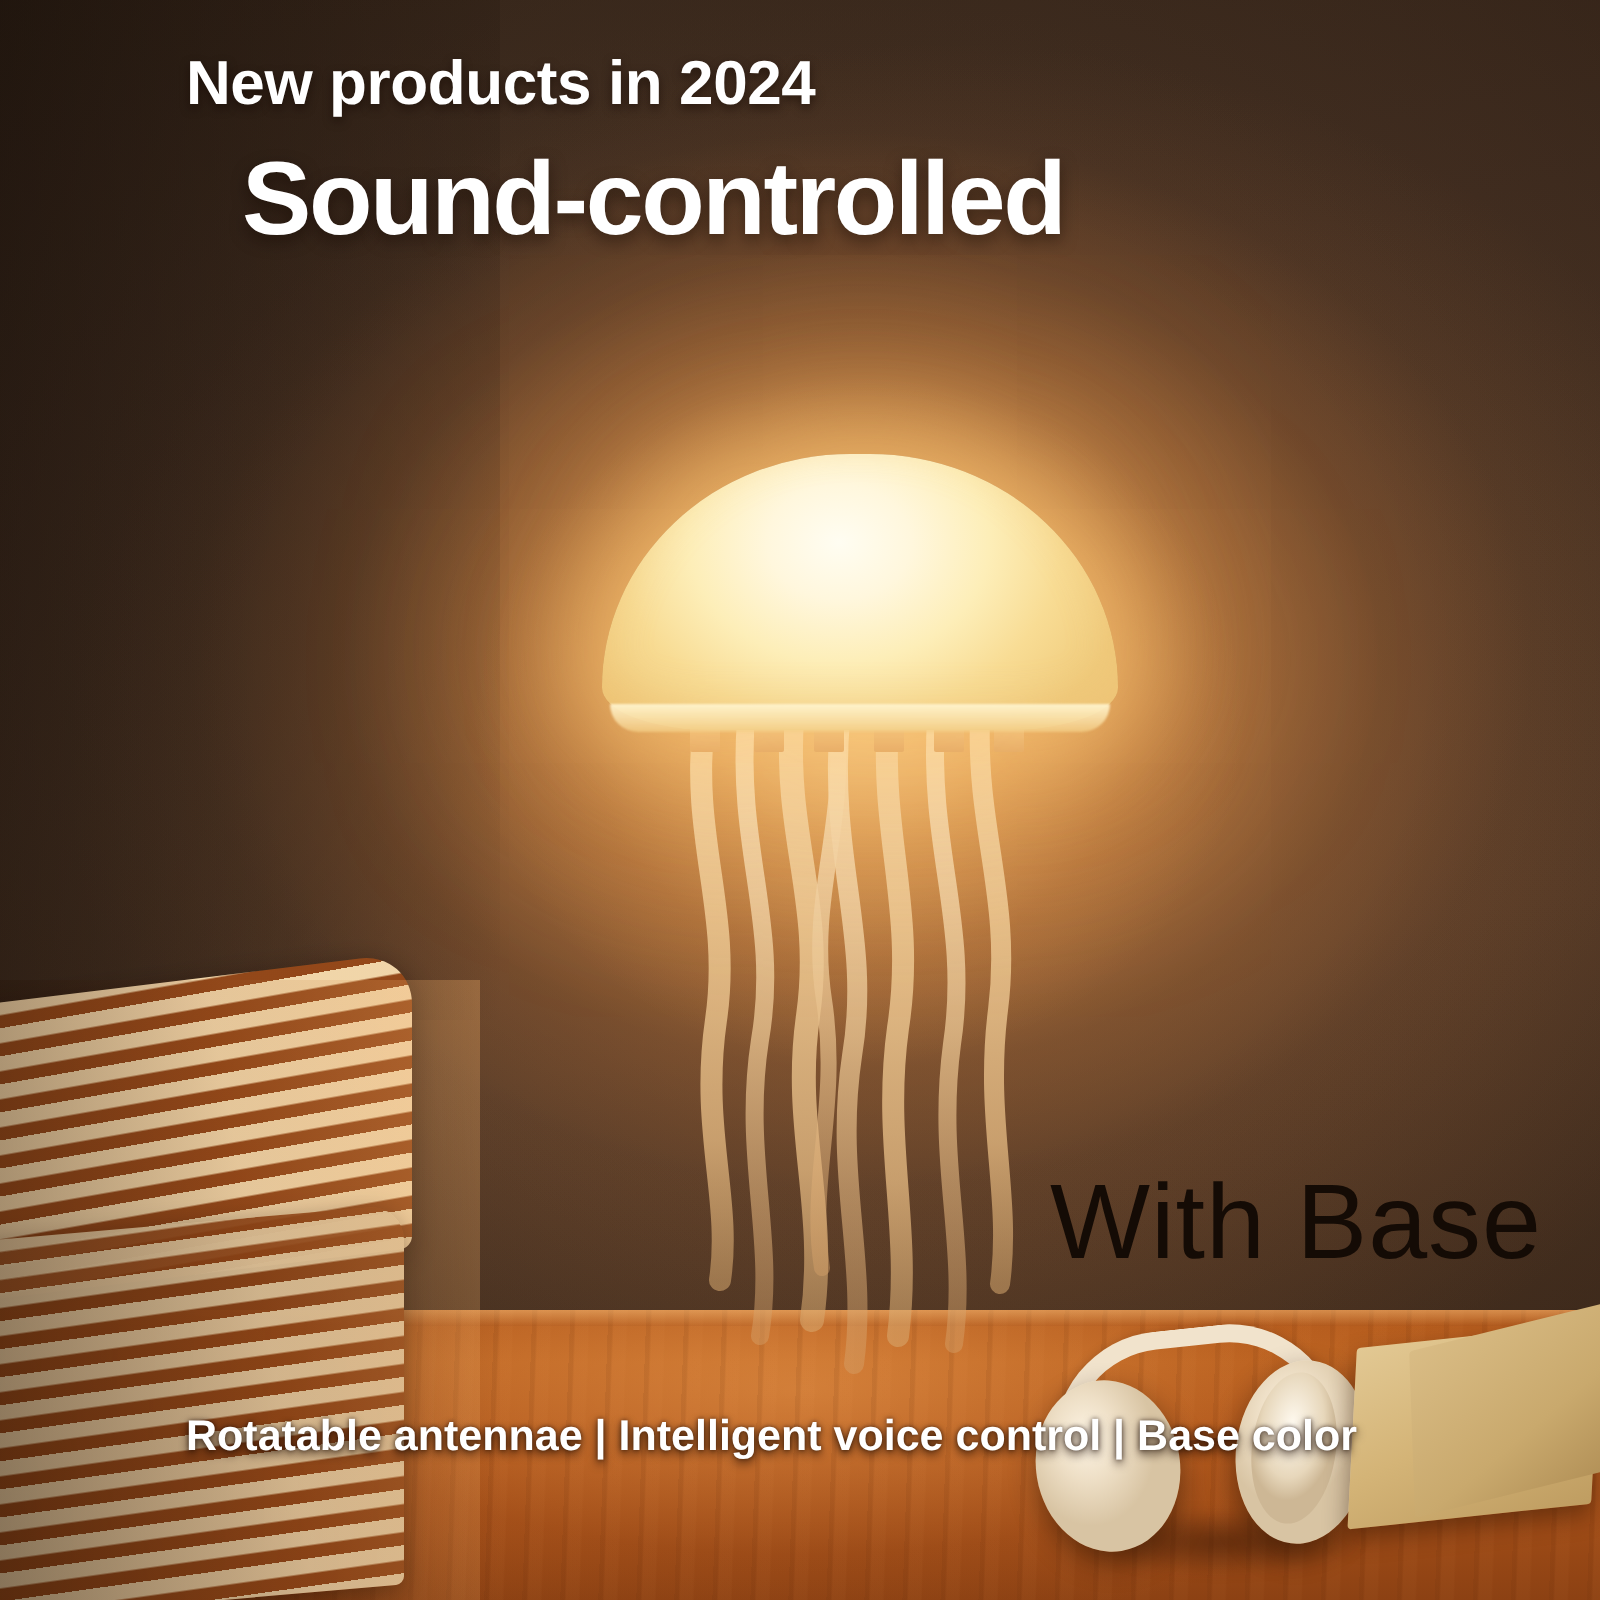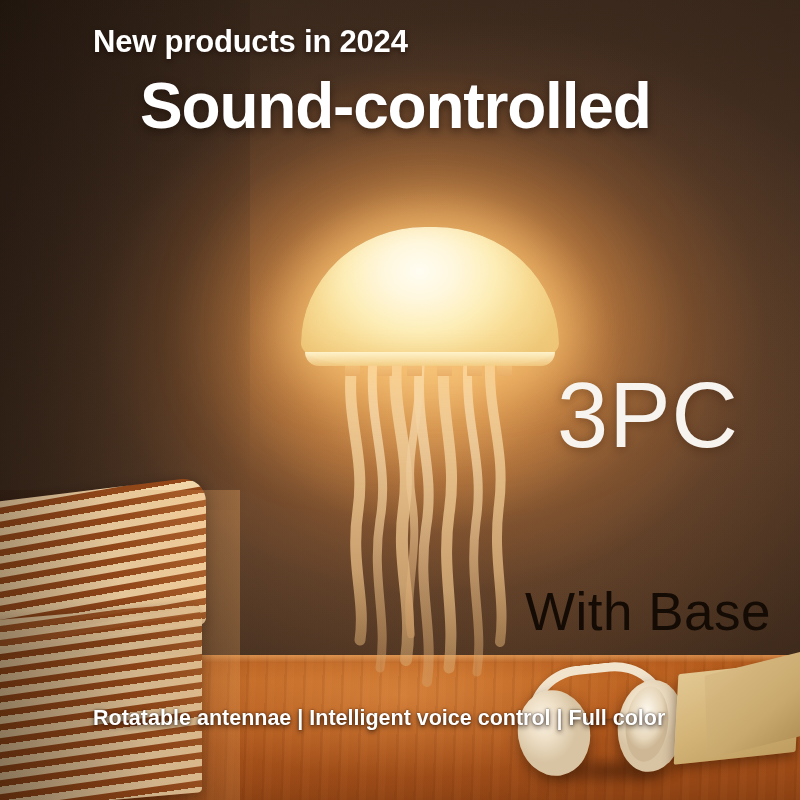--- a/index.html
+++ b/index.html
@@ -189,22 +189,22 @@
   .txt { position:absolute; color:#fff; }
 
   .kicker {
     left:93px; top:24px;
     font-size:31px; font-weight:bold; letter-spacing:-0.2px;
     text-shadow:0 2px 5px rgba(20,8,2,0.55);
     white-space:nowrap;
     text-align:center;
   }
   .headline {
-    left:140px; top:74px;
-    font-size:64px; font-weight:bold; line-height:1.03;
+    left:121px; top:74px;
+    font-size:52px; font-weight:bold; line-height:1.03;
     letter-spacing:-1.2px;
     text-shadow:0 3px 8px rgba(20,8,2,0.5);
   }
   .headline span { display:block; }
 
   .qty {
     left:557px; top:363px;
     font-size:92px; font-weight:300;
     color:#f7f3ee;
     letter-spacing:1px;
@@ -301,21 +301,20 @@
     <div class="book-page"></div>
     <div class="book-page2"></div>
   </div>
 
   <div class="txt kicker">New products in 2024</div>
 
   <div class="txt headline">
     <span>Sound-controlled</span>
   </div>
 
-  <div class="txt qty">3PC</div>
 
   <div class="txt with-base">With Base</div>
 
   <div class="txt features">
-    <span>Rotatable antennae | Intelligent voice control | Full color</span>
+    <span>Rotatable antennae | Intelligent voice control | Base color</span>
   </div>
 
 </div>
 
 </body></html>

